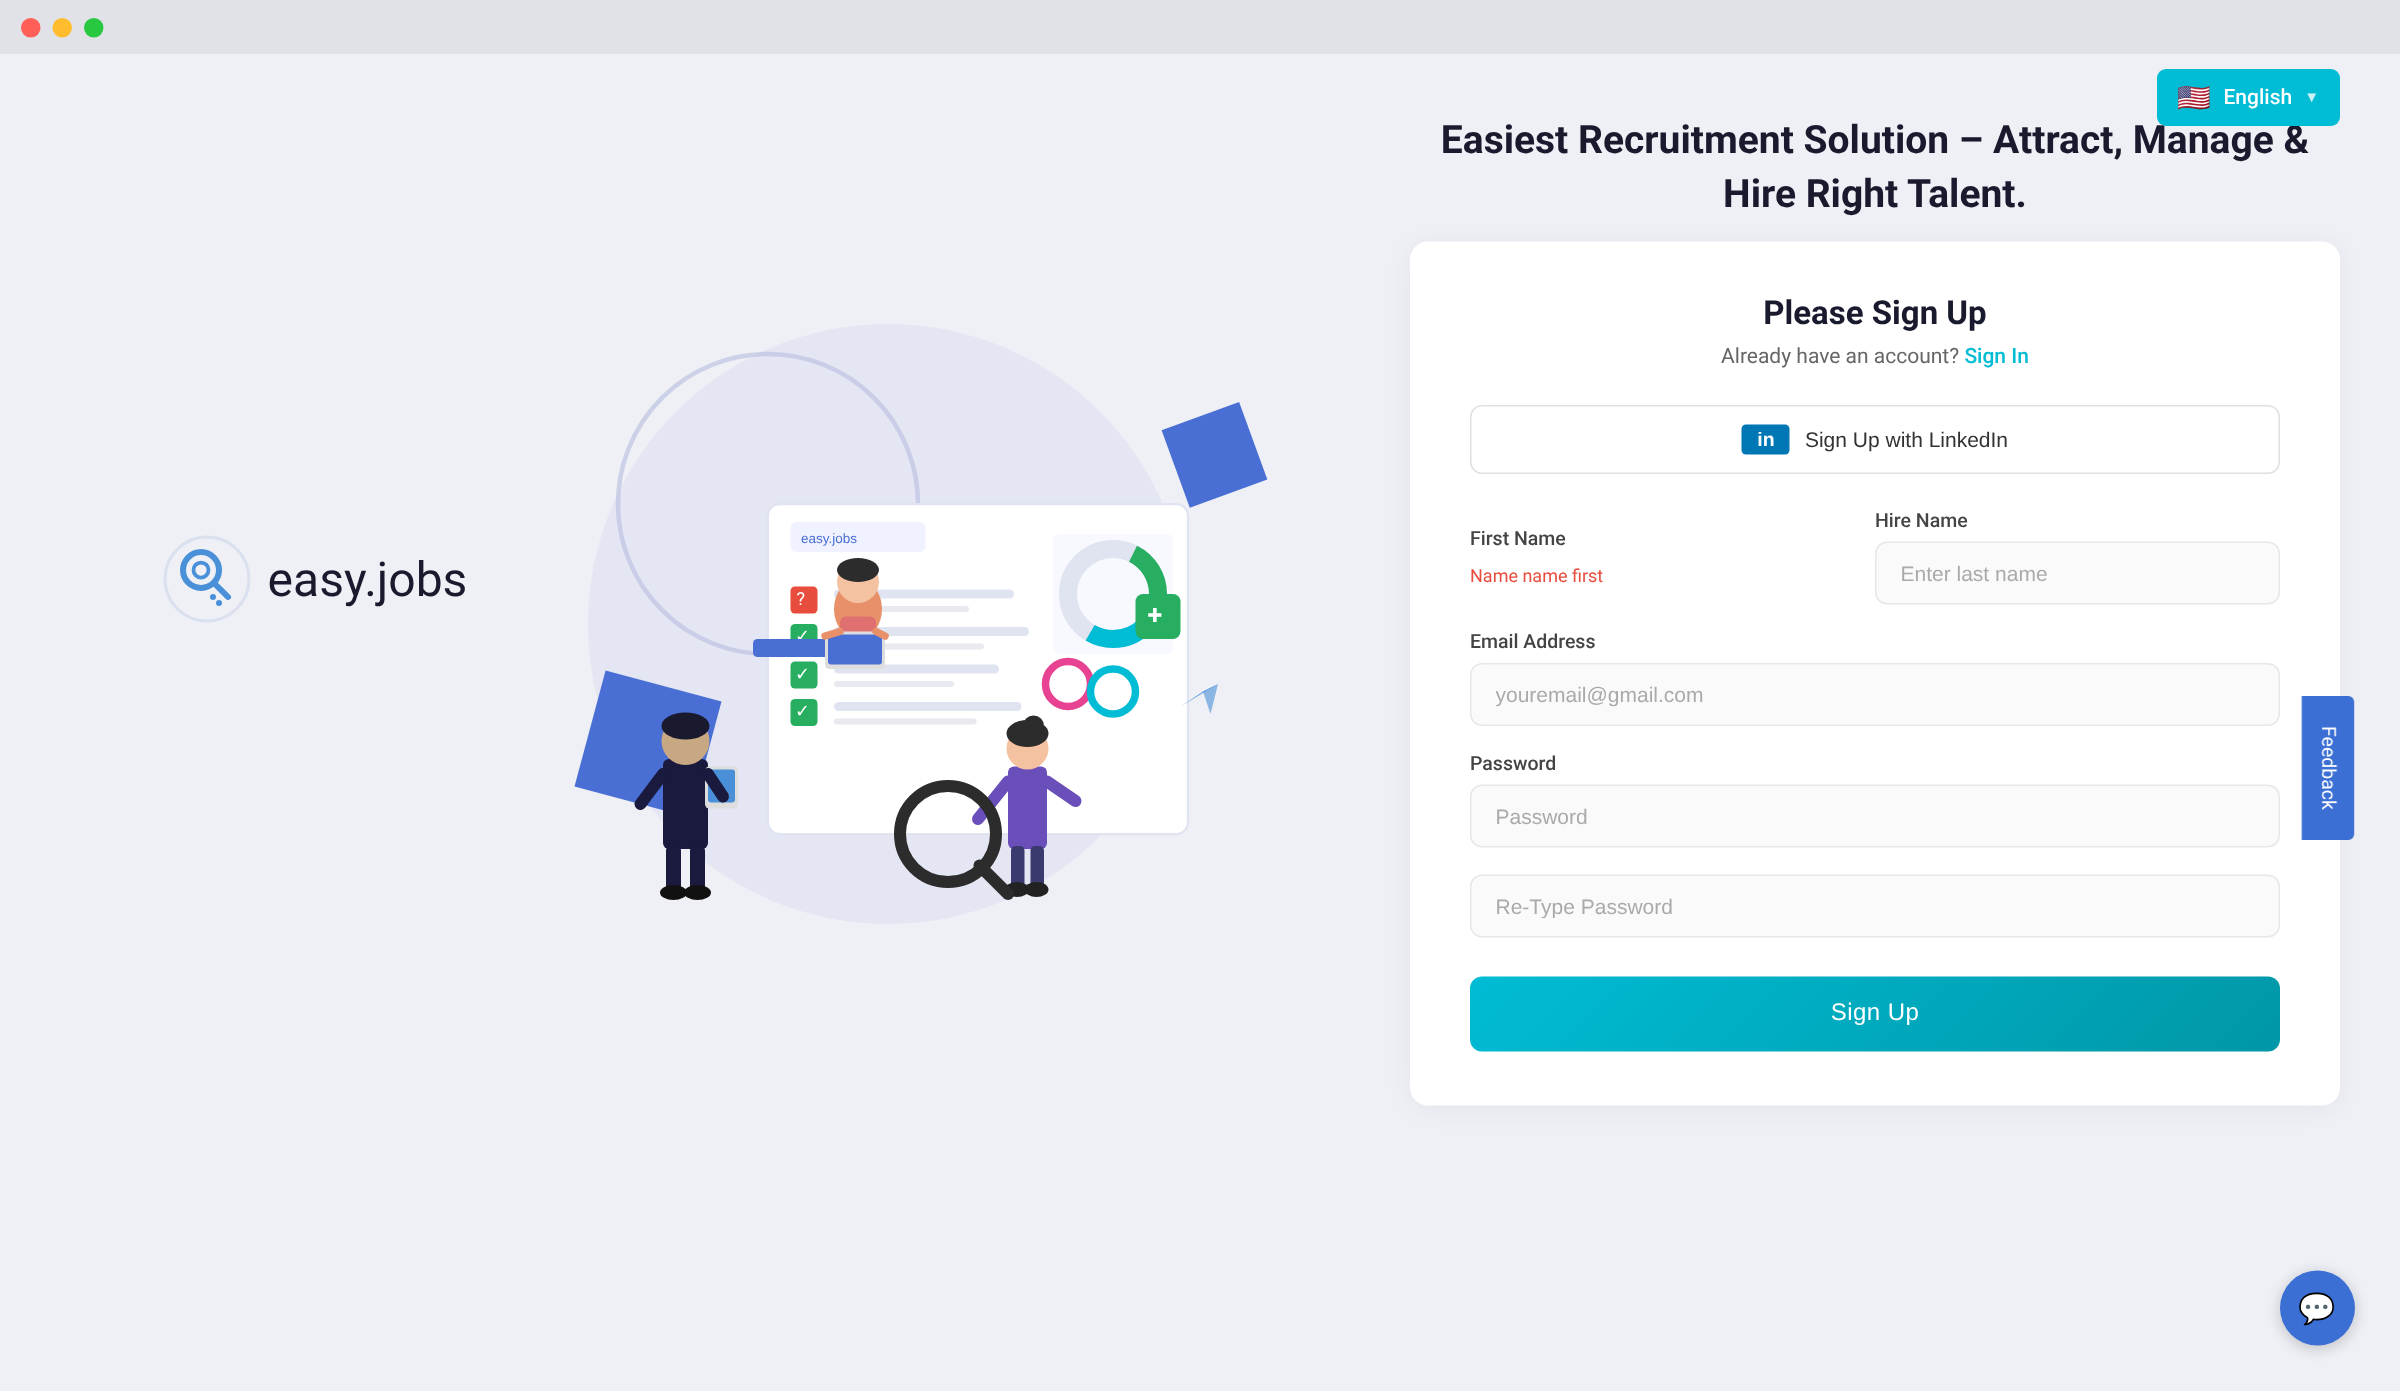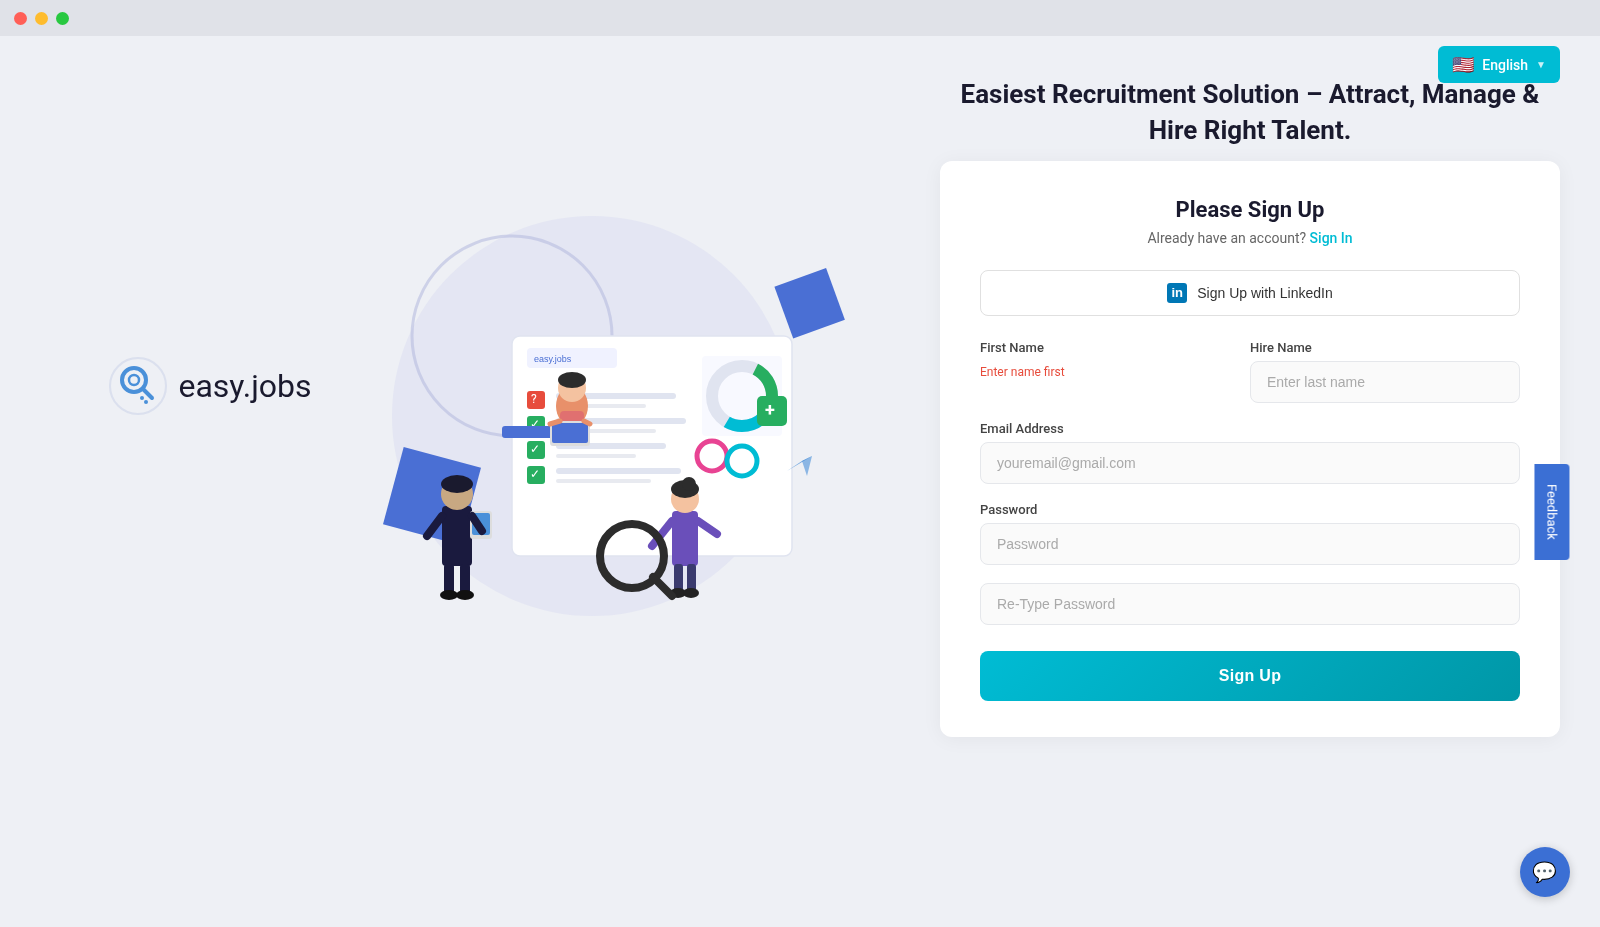--- a/index.html
+++ b/index.html
@@ -219,36 +219,37 @@
       color: #333;
       transition: border-color 0.2s;
     }
 
     .google-icon {
       width: 20px; height: 20px;
       flex-shrink: 0;
     }
 
     .linkedin-icon {
-      width: 20px; height: 20px;
+      width: 32px; height: 20px;
       background: #0077b5;
       border-radius: 3px;
       display: flex;
       align-items: center;
       justify-content: center;
       color: white;
       font-size: 13px;
       font-weight: 700;
       flex-shrink: 0;
     }
 
     .form-row {
       display: flex;
       gap: 0;
       margin-bottom: 18px;
+      align-items: center;
     }
 
     .form-group {
       flex: 1;
       display: flex;
       flex-direction: column;
       gap: 6px;
       margin-bottom: 18px;
     }
 
@@ -287,21 +288,21 @@
     }
 
     .signup-btn {
       width: 100%;
       padding: 16px;
       background: linear-gradient(135deg, #00bcd4, #0097a7);
       color: white;
       border: none;
       border-radius: 8px;
       font-size: 16px;
-      font-weight: 700;
+      font-weight: 400;
       cursor: pointer;
       margin-top: 8px;
       letter-spacing: 0.3px;
     }
 
     
     .illus-svg {
       width: 100%;
       height: 100%;
     }
@@ -474,21 +475,21 @@
           <button class="social-btn">
             <span class="linkedin-icon">in</span>
             <span>Sign Up with LinkedIn</span>
           </button>
         </div>
 
         
         <div class="form-row">
           <div class="form-group half">
             <label>First Name</label>
-            <span class="error-msg">Enter name first</span>
+            <span class="error-msg">Name name first</span>
           </div>
           <div class="form-group half">
             <label>Hire Name</label>
             <input type="text" placeholder="Enter last name" style="">
           </div>
         </div>
 
         
         <div class="form-group">
           <label>Email Address</label>

